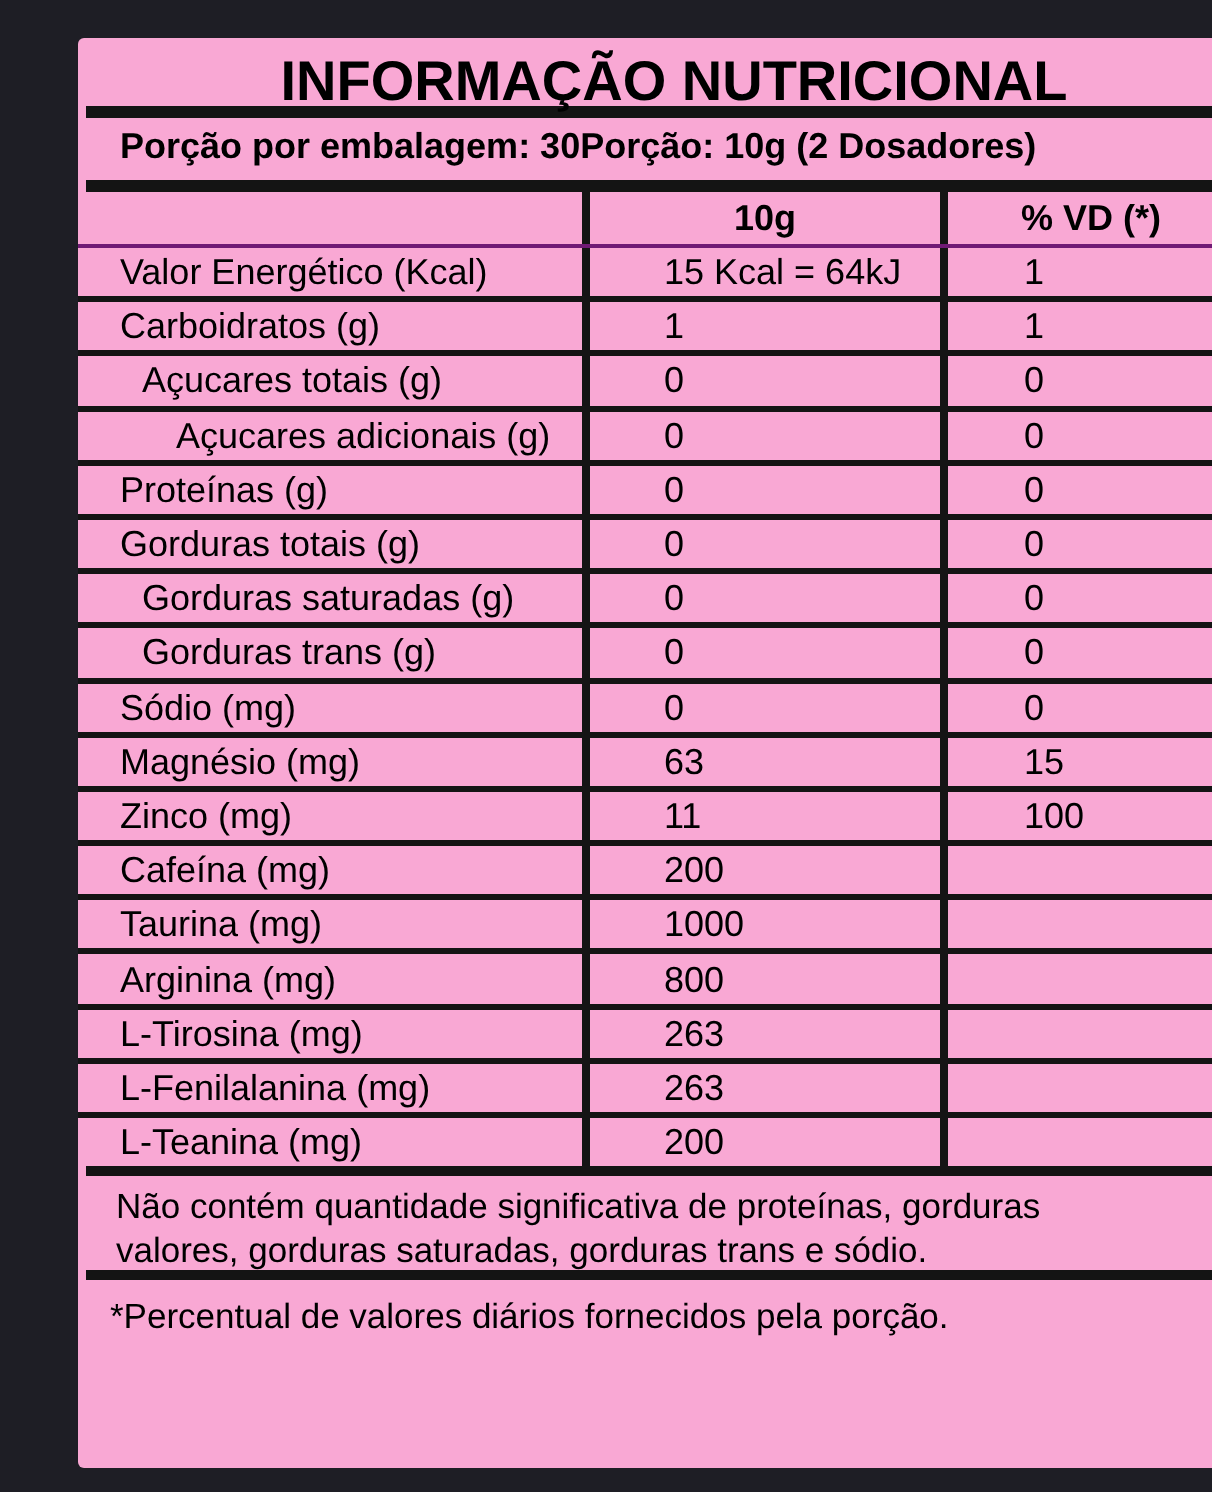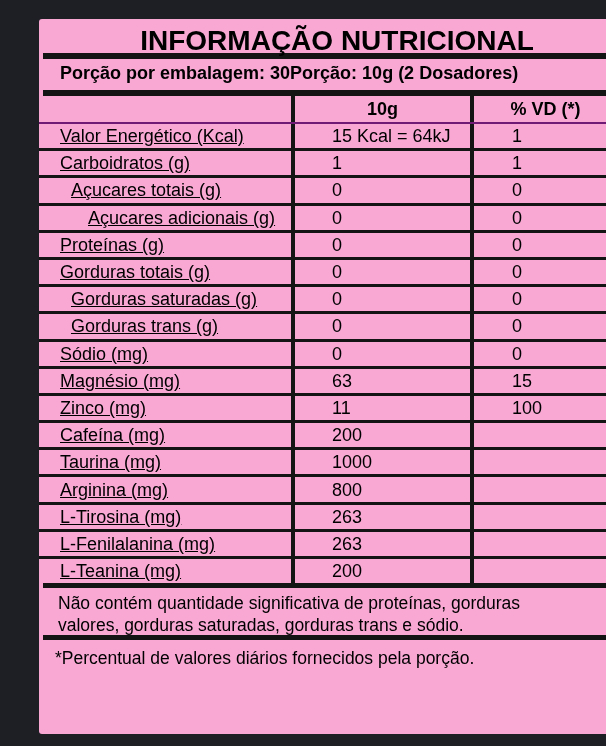--- a/index.html
+++ b/index.html
@@ -81,21 +81,21 @@
   .cell {
     display: flex;
     align-items: center;
     font-size: 18px;
     line-height: 1;
     overflow: hidden;
     white-space: nowrap;
   }
   .c2, .c3 { border-left: 4px solid #141414; }
   .t-head .cell { font-weight: bold; justify-content: center; }
-  .c1 { padding-left: 21px; text-decoration: underline; }
+  .c1 { padding-left: 21px; }
   .c1.ind1 { padding-left: 32px; }
   .c1.ind2 { padding-left: 49px; }
   .t-row .c2 { padding-left: 37px; }
   .t-row .c3 { padding-left: 38px; }
 
   .footnote-block {
     height: 47px;
     box-sizing: border-box;
     padding: 4px 30px 0 19px;
     font-size: 17.5px;

